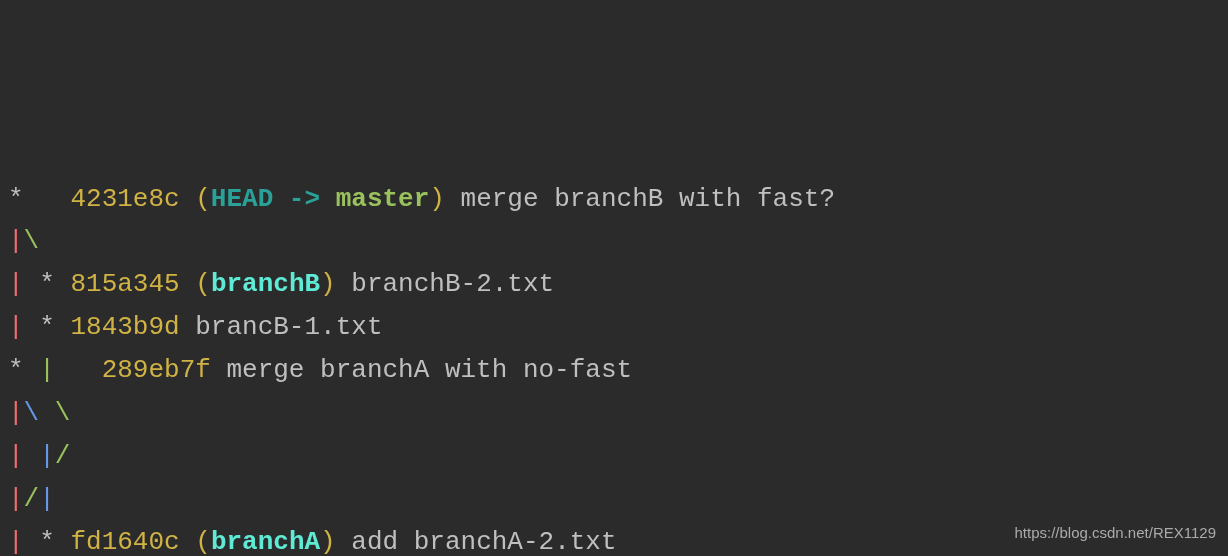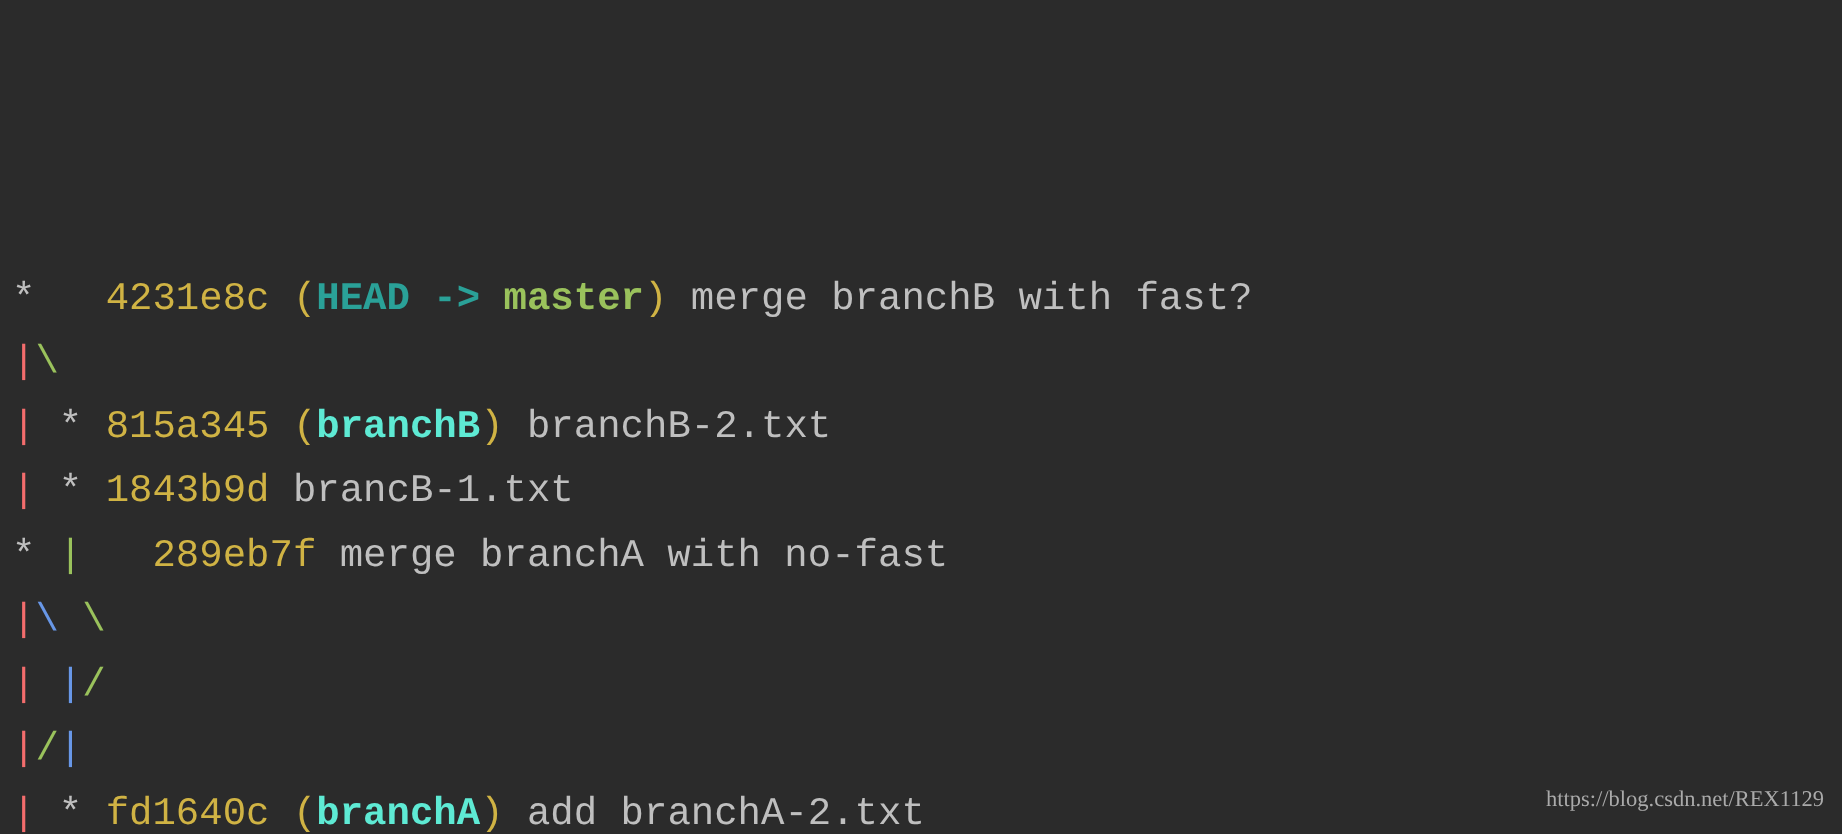--- a/index.html
+++ b/index.html
@@ -25,21 +25,21 @@
   .master { color: #9ac25c; font-weight: bold; }
   .branch { color: #5eead4; font-weight: bold; }
   .msg    { color: #bfbfbf; }
   .star   { color: #bfbfbf; }
   .watermark {
     position: absolute;
     right: 12px;
     bottom: 10px;
     font-size: 15px;
     color: #aaaaaa;
-    font-family: Liberation Serif, serif;
+    font-family: Liberation Sans, sans-serif;
     white-space: nowrap;
   }
 </style>
 </head>
 <body>
 
 
 
 <div id="terminal"><div class="line"><span class="star">*   </span><span class="yellow">4231e8c </span><span class="yellow">(</span><span class="cyan">HEAD -&gt; </span><span class="master">master</span><span class="yellow">)</span><span class="msg"> merge branchB with fast?</span></div><div class="line"><span class="red">|</span><span class="green">\</span></div><div class="line"><span class="red">| </span><span class="star">* </span><span class="yellow">815a345 </span><span class="yellow">(</span><span class="branch">branchB</span><span class="yellow">)</span><span class="msg"> branchB-2.txt</span></div><div class="line"><span class="red">| </span><span class="star">* </span><span class="yellow">1843b9d</span><span class="msg"> brancB-1.txt</span></div><div class="line"><span class="star">* </span><span class="green">|   </span><span class="yellow">289eb7f</span><span class="msg"> merge branchA with no-fast</span></div><div class="line"><span class="red">|</span><span class="blue">\ </span><span class="green">\</span></div><div class="line"><span class="red">| </span><span class="blue">|</span><span class="green">/</span></div><div class="line"><span class="red">|</span><span class="green">/</span><span class="blue">|</span></div><div class="line"><span class="red">| </span><span class="star">* </span><span class="yellow">fd1640c </span><span class="yellow">(</span><span class="branch">branchA</span><span class="yellow">)</span><span class="msg"> add branchA-2.txt</span></div></div>
 <div class="watermark">https://blog.csdn.net/REX1129</div>

